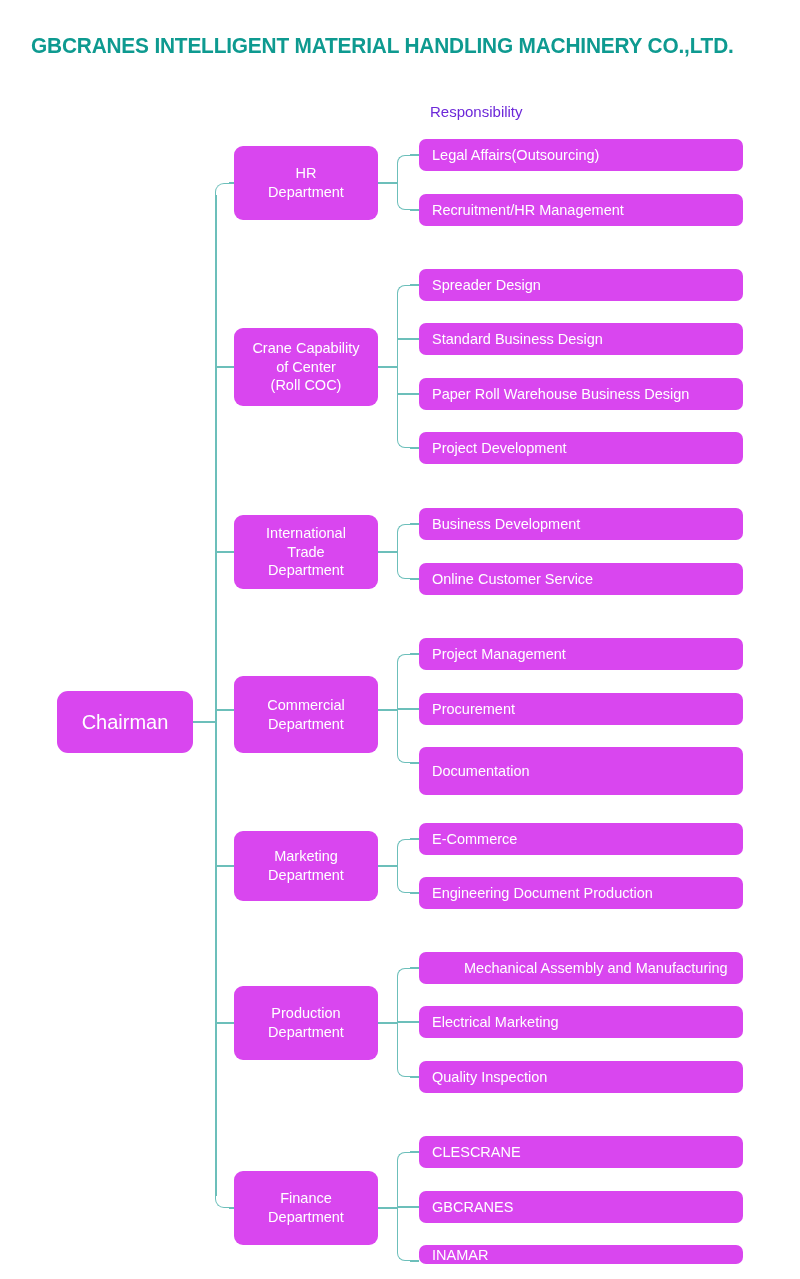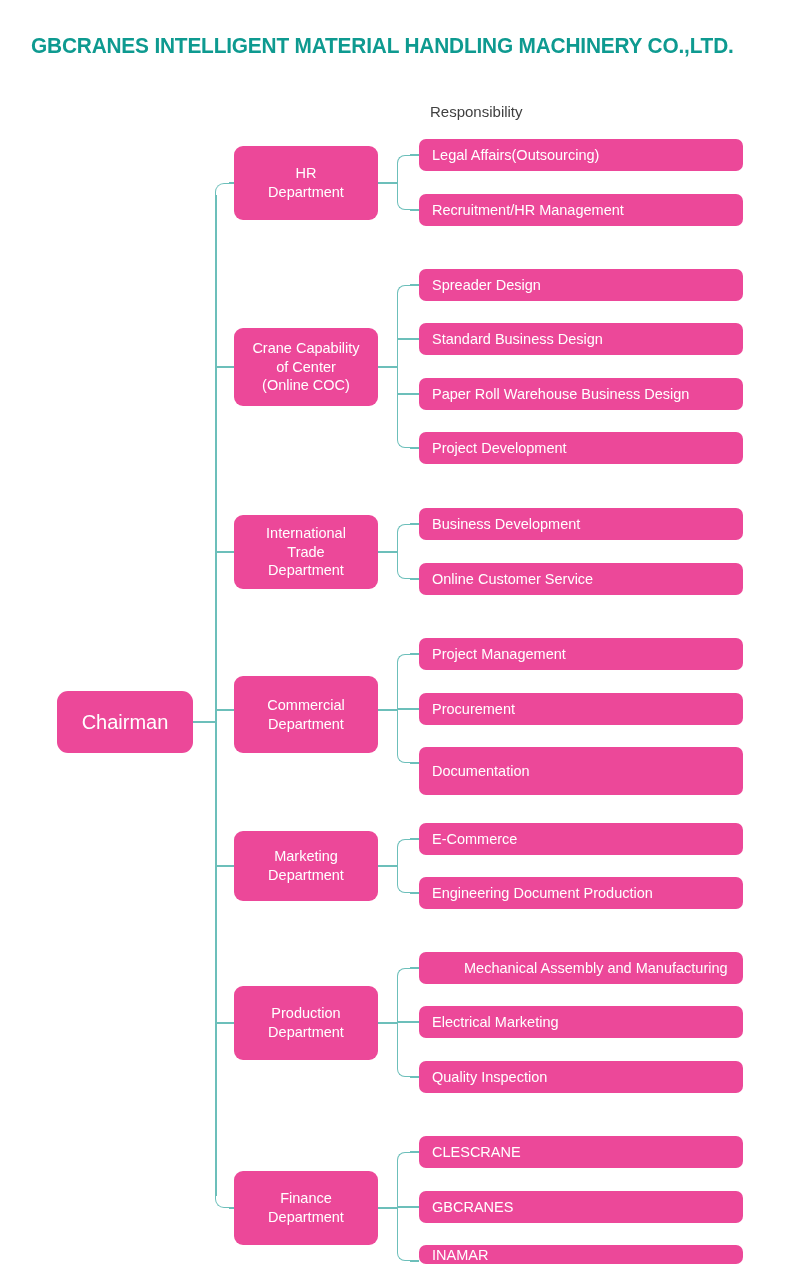--- a/index.html
+++ b/index.html
@@ -35,28 +35,28 @@
     transform: scaleX(0.97);
     transform-origin: left center;
   }
 
   
   .column-header {
     position: absolute;
     left: 430px;
     top: 103px;
     font-size: 15px;
-    color: #404040;
+    color: #6d28d9;
     white-space: nowrap;
   }
 
   
   .node {
     position: absolute;
-    background: #ec4899;
+    background: #d946ef;
     border-radius: 9px;
     box-sizing: border-box;
     display: flex;
     align-items: center;
     color: #ffffff;
   }
 
   .node-root {
     border-radius: 11px;
     justify-content: center;
@@ -158,21 +158,21 @@
       <div class="node node-resp" style="left: 419px; top: 139px; width: 324px; height: 32px;">
         <span class="node-label">Legal Affairs(Outsourcing)</span>
       </div>
       <div class="node node-resp" style="left: 419px; top: 194px; width: 324px; height: 32px;">
         <span class="node-label">Recruitment/HR Management</span>
       </div>
       <div class="node node-dept" style="left: 234px; top: 328px; width: 144px; height: 78px;">
         <span class="node-label">
           <div>Crane Capability</div>
           <div>of Center</div>
-          <div>(Online COC)</div>
+          <div>(Roll COC)</div>
         </span>
       </div>
       <div class="node node-resp" style="left: 419px; top: 269px; width: 324px; height: 32px;">
         <span class="node-label">Spreader Design</span>
       </div>
       <div class="node node-resp" style="left: 419px; top: 323px; width: 324px; height: 32px;">
         <span class="node-label">Standard Business Design</span>
       </div>
       <div class="node node-resp" style="left: 419px; top: 378px; width: 324px; height: 32px;">
         <span class="node-label">Paper Roll Warehouse Business Design</span>

